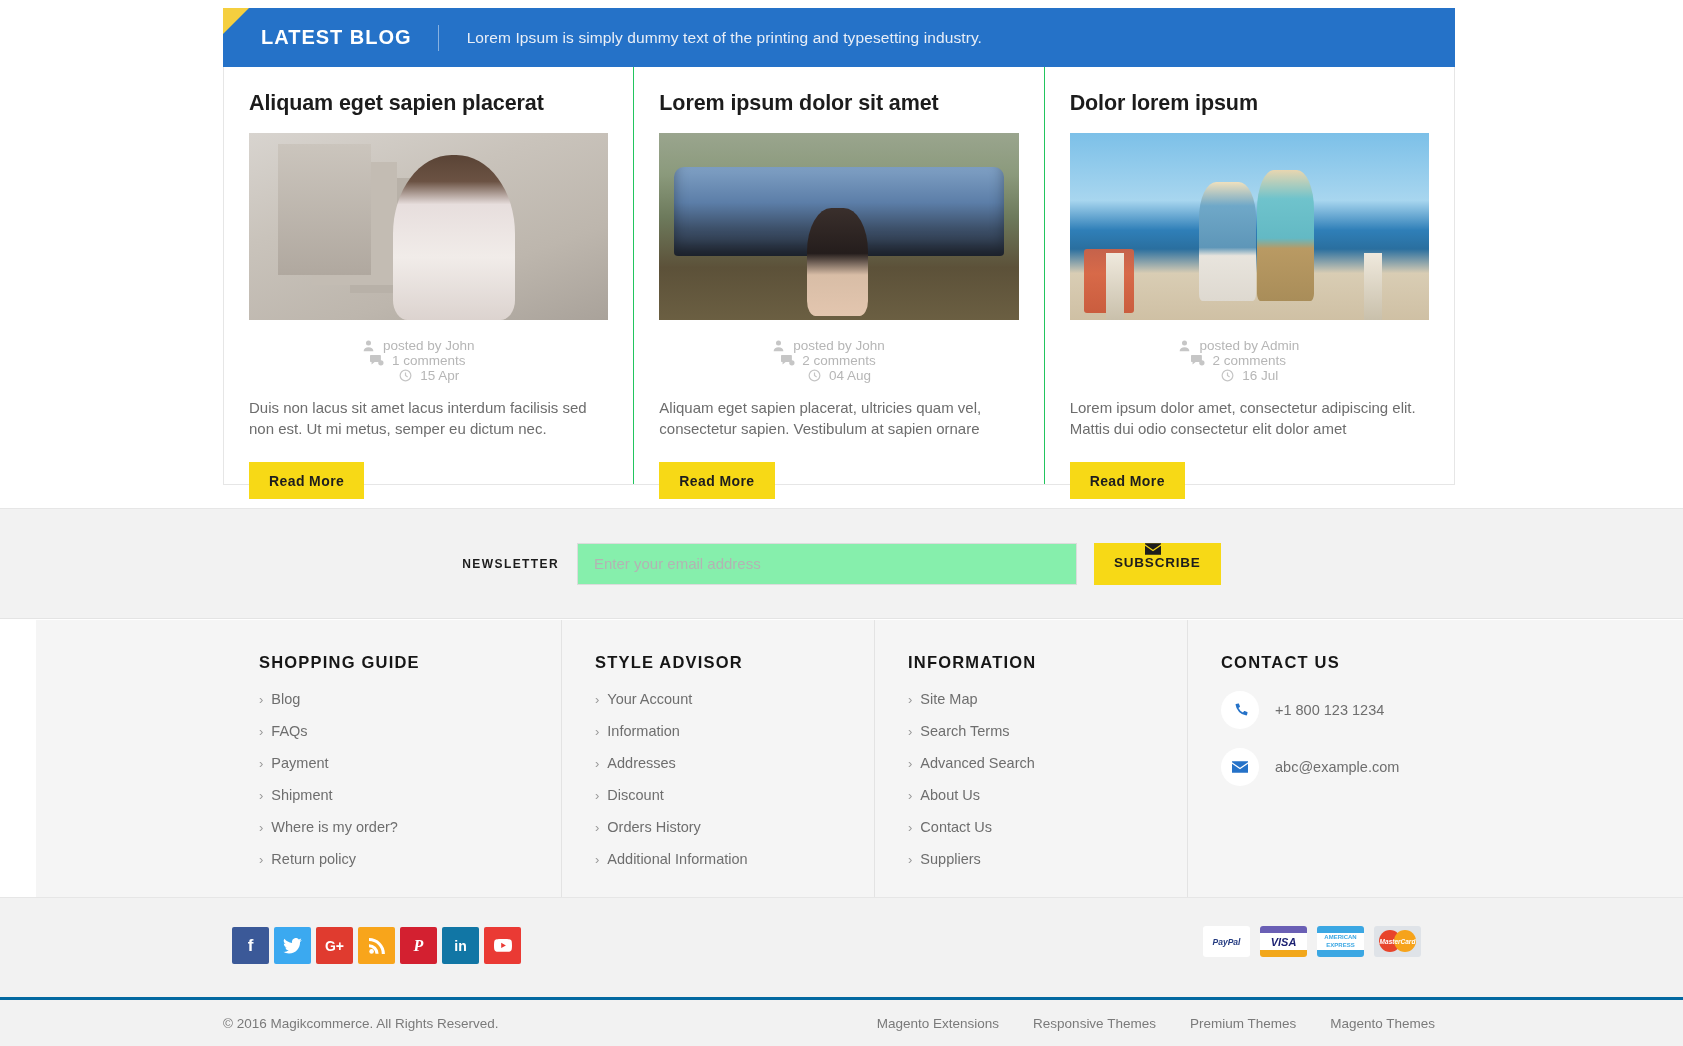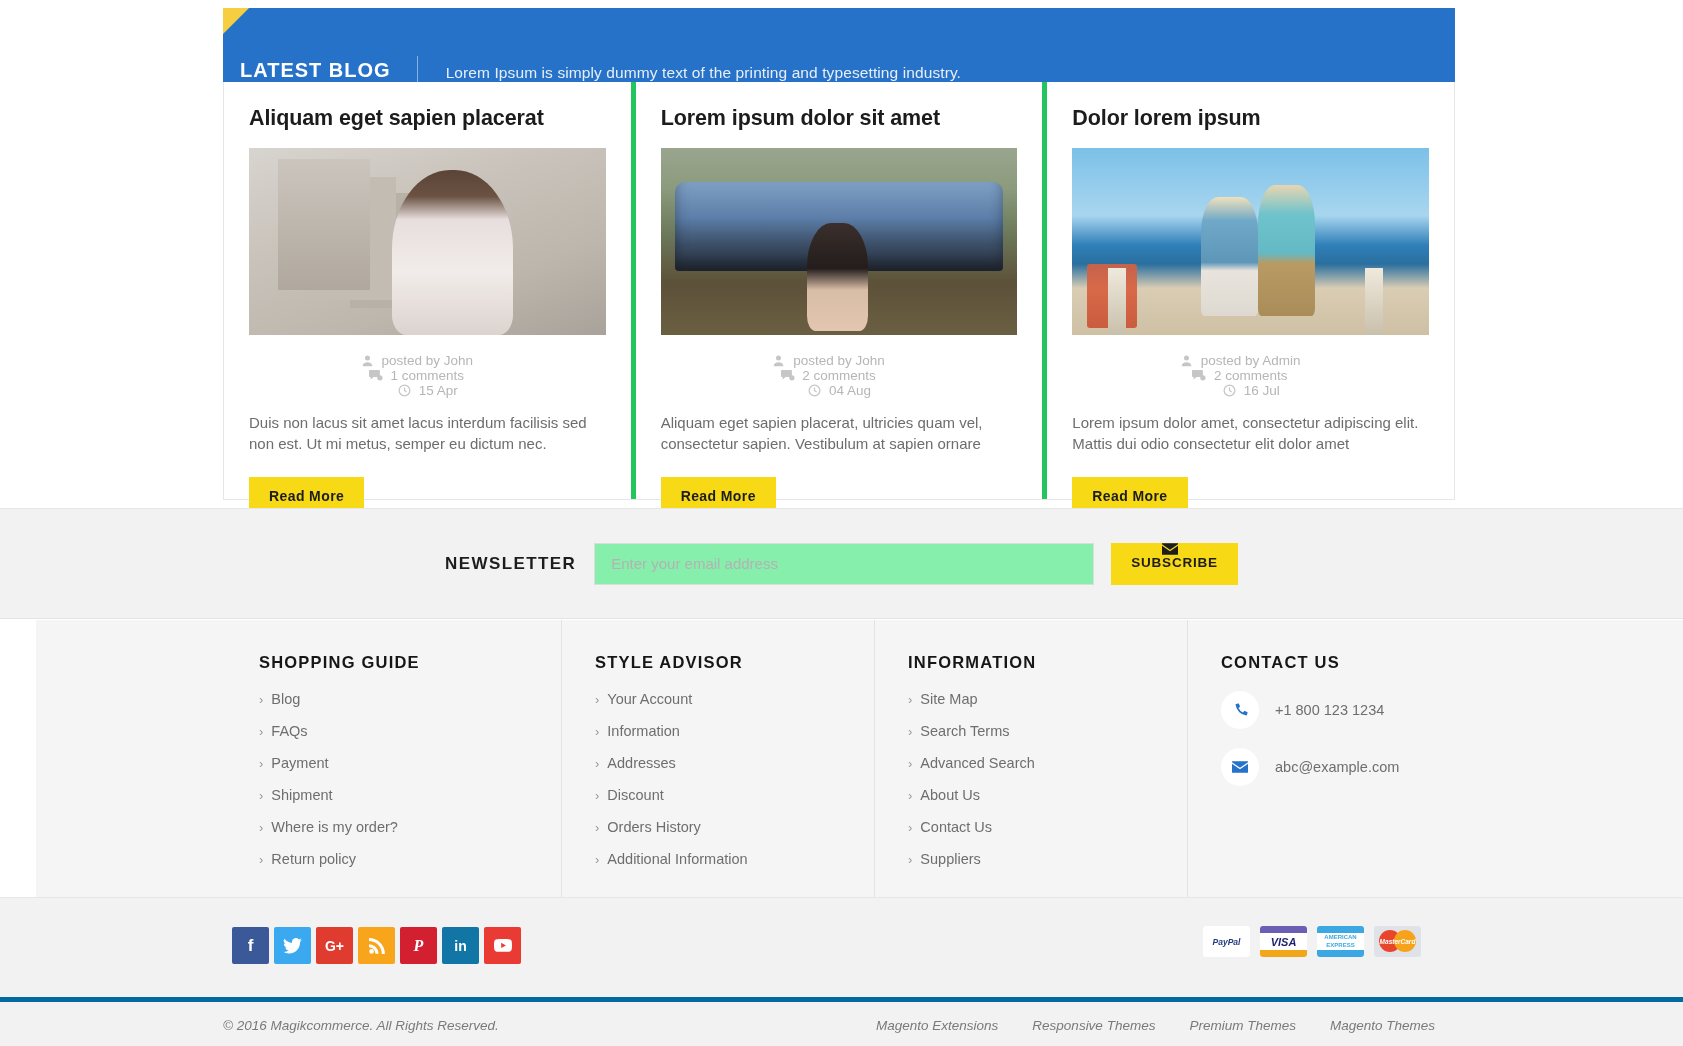--- a/index.html
+++ b/index.html
@@ -14,24 +14,24 @@
 
   
   .blog-wrap {
     position: absolute;
     left: 223px; top: 8px;
     width: 1232px;
   }
   .blog-header {
     position: relative;
     background: #2572c8;
-    height: 74px;
-    display: flex;
-    align-items: flex-end;
-    padding-left: 17px;
+    height: 59px;
+    display: flex;
+    align-items: center;
+    padding-left: 38px;
     overflow: hidden;
   }
   .corner-tri {
     position: absolute;
     left: 0; top: 0;
     width: 0; height: 0;
     border-left: 26px solid #f5cf3f;
     border-bottom: 26px solid transparent;
   }
   .blog-title {
@@ -55,21 +55,21 @@
   .blog-body {
     display: flex;
     background: #ffffff;
     border: 1px solid #e6e6e6;
     border-top: none;
     height: 418px;
   }
   .blog-card {
     flex: 1 1 0;
     padding: 24px 25px 0 25px;
-    border-right: 5px solid #22c55e;
+    border-right: 1px solid #22c55e;
   }
   .blog-card:last-child { border-right: none; }
 
   .card-title {
     font-size: 21.5px;
     font-weight: bold;
     color: #1c1c1c;
     letter-spacing: -0.1px;
     margin-bottom: 17px;
     white-space: nowrap;
@@ -174,21 +174,21 @@
     width: 1683px;
     height: 111px;
     background: #f2f2f2;
     border-top: 1px solid #e6e6e6;
     border-bottom: 1px solid #e4e4e4;
     display: flex;
     align-items: center;
     justify-content: center;
   }
   .nl-label {
-    font-size: 17px;
+    font-size: 12px;
     font-weight: bold;
     letter-spacing: 1.4px;
     color: #1d1d1d;
     margin-right: 18px;
   }
   .nl-input {
     width: 500px;
     height: 42px;
     border: 1px solid #dcdcdc;
     background: #86efac;
@@ -318,22 +318,21 @@
   .pay-mc .cr.yel { background:#f6a31b; right:5px; }
   .pay-mc .lbl { position:relative; z-index:2; color:#ffffff; font-size:6.5px; font-style:italic; font-weight:bold; }
 
   
   .copybar {
     position: absolute;
     left: 0; top: 997px;
     width: 1683px;
     height: 49px;
     background: #f2f2f2;
-    border-top: 5px solid #0369a1;
-    font-style: italic;
+    border-top: 3px solid #0369a1;
   }
   .copy-left {
     position: absolute;
     left: 223px; top: 16px;
     font-size: 13.5px;
     color: #7a7a7a;
   }
   .copy-right {
     position: absolute;
     right: 248px; top: 16px;

